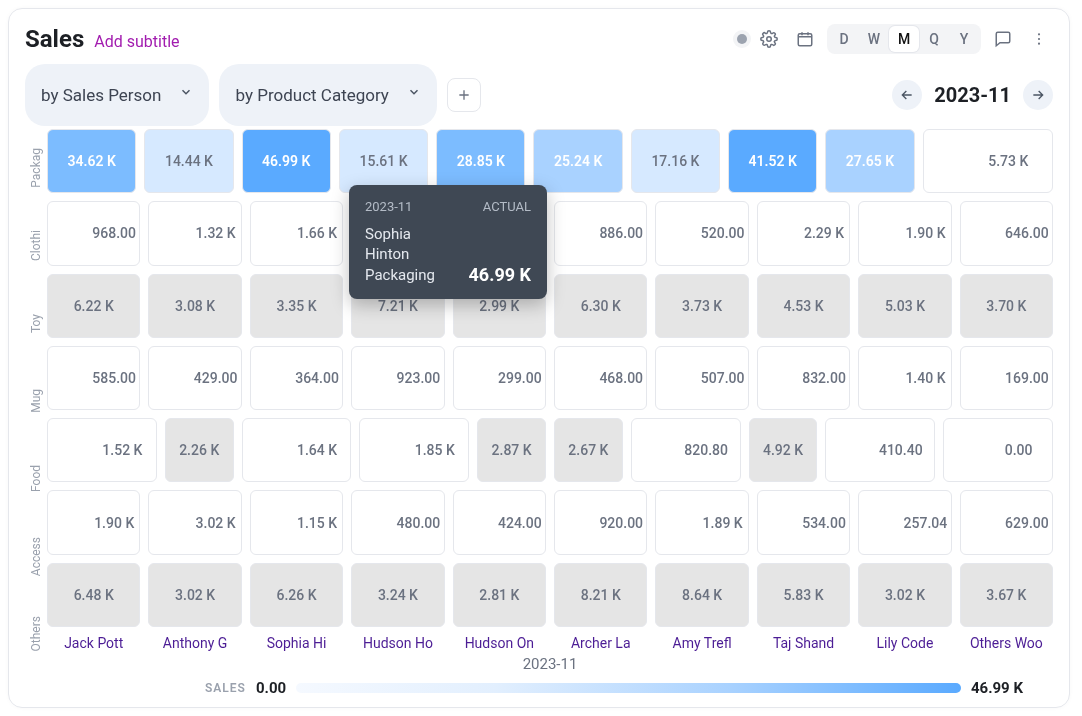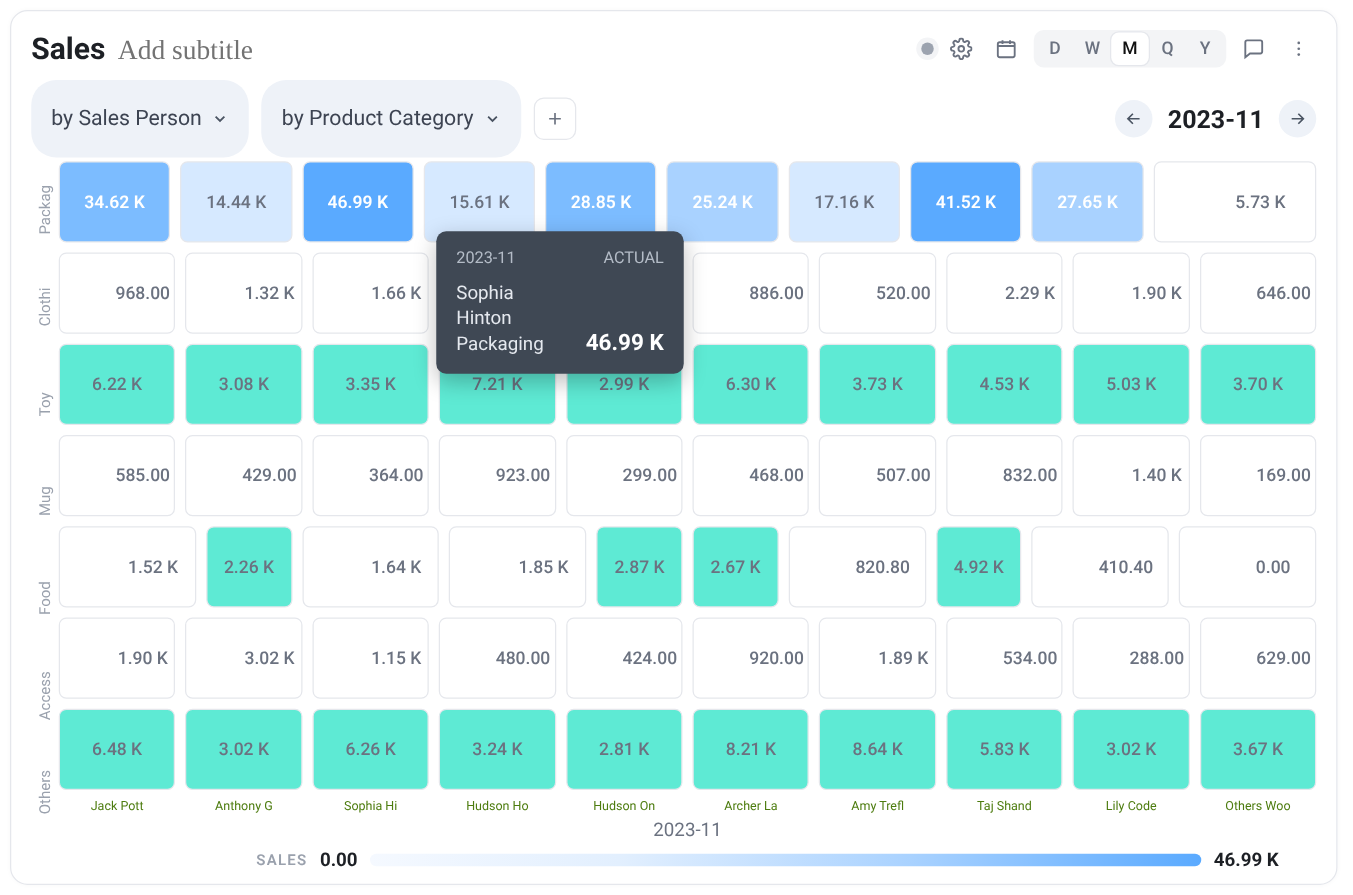--- a/index.html
+++ b/index.html
@@ -2,53 +2,53 @@
 <html><head>
 <meta charset="utf-8">
 <style>
   * { box-sizing: border-box; margin: 0; padding: 0; }
   body { font-family: -apple-system, BlinkMacSystemFont, "Segoe UI", Roboto, sans-serif; background: #fff; padding: 8px; }
   .card { width: 1062px; height: 700px; border: 1px solid #e5e7ec; border-radius: 14px; padding: 12px 16px 10px 16px; display: flex; flex-direction: column; box-shadow: 0 0 4px rgba(0,0,0,0.03); position: relative; }
 
   .header { display: flex; align-items: center; justify-content: space-between; height: 36px; }
   .title-wrap { display: flex; align-items: baseline; gap: 10px; }
   .title { font-size: 24px; font-weight: 700; color: #1d2025; }
-  .subtitle { font-size: 22px; color: #737373; font-family: Liberation Serif, serif; }
+  .subtitle { font-size: 16px; color: #a21caf; }
   .header-tools { display: flex; align-items: center; gap: 8px; }
   .icon-btn { width: 28px; height: 28px; display: flex; align-items: center; justify-content: center; color: #6b7280; border-radius: 6px; cursor: pointer; }
   .period-tabs { display: flex; align-items: center; background: #f3f4f6; border-radius: 8px; padding: 2px; gap: 0; }
   .period-tab { width: 30px; height: 26px; display:flex; align-items:center; justify-content:center; font-size:14px; color:#6b7280; font-weight:500; border-radius:6px; cursor:pointer; }
   .period-tab.active { background:#fff; color:#111; box-shadow: 0 0 0 1px #e5e7ec; }
   .status-dot { width:10px; height:10px; border-radius:50%; background:#9ca3af; box-shadow: 0 0 0 4px #f3f4f6; }
 
   .toolbar { display:flex; align-items:center; justify-content:space-between; margin-top:18px; height:40px; }
   .breakdowns { display:flex; gap:10px; align-items:center; }
-  .pill { background:#eef2f8; color:#3d4452; font-size:17px; padding:21px 16px; border-radius:20px; display:flex; align-items:center; gap:8px; cursor:pointer; }
+  .pill { background:#eef2f8; color:#3d4452; font-size:17px; padding:21px 16px; border-radius:20px; display:flex; align-items:flex-start; gap:18px; cursor:pointer; }
   .add-btn { width:34px; height:34px; border:1px solid #e5e7ec; border-radius:8px; display:flex; align-items:center; justify-content:center; color:#6b7280; cursor:pointer; font-size:18px; }
   .date-nav { display:flex; align-items:center; gap:12px; }
   .nav-btn { width:30px; height:30px; border-radius:50%; background:#eef2f8; display:flex; align-items:center; justify-content:center; color:#4b5563; cursor:pointer; }
   .date-label { font-size:20px; font-weight:700; color:#1d2025; }
 
   .grid-wrap { flex:1; display:flex; margin-top:14px; min-height:0; }
   .y-axis { display:flex; flex-direction:column; width:22px; }
   .y-label { flex:1; display:flex; align-items:center; justify-content:center; }
   .y-label span { writing-mode: vertical-rl; transform: rotate(180deg); font-size:12px; color:#9aa1ad; }
   .grid-main { flex:1; display:flex; flex-direction:column; }
   .grid-rows { flex:1; display:flex; flex-direction:column; gap:8px; }
   .grid-row { flex:1; display:flex; gap:8px; }
   .cell { flex:1; border:1px solid #e5e7ec; border-radius:6px; display:flex; align-items:center; justify-content:center; font-size:14px; font-weight:500; color:#6b7280; }
-  .cell.shade1 { background:#5eead4; }
+  .cell.shade1 { background:#e5e5e5; }
   .cell.shade2 { background:#d6e9ff; }
   .cell.shade3 { background:#a9d2ff; color:#fff; font-weight:600; }
   .cell.shade4 { background:#7cbcff; color:#fff; font-weight:600; }
   .cell.shade5 { background:#5aaaff; color:#fff; font-weight:600; }
   .cell.plain { background:#fff;padding-left:41px; }
 
   .x-axis { display:flex; gap:8px; margin-top:8px; }
-  .x-label { flex:1; text-align:center; font-size:10px; color:#4d7c0f; }
+  .x-label { flex:1; text-align:center; font-size:14px; color:#4c1d95; }
   .period-lbl { text-align:center; font-size:15px; color:#6b7280; margin-top:4px; }
 
   .legend { display:flex; align-items:center; gap:10px; margin-top:6px; padding-left:180px; padding-right:30px; }
   .legend-label { font-size:12px; letter-spacing:1px; color:#9aa1ad; font-weight:600; }
   .legend-min, .legend-max { font-size:15px; font-weight:700; color:#1d2025; }
   .legend-bar { flex:1; height:10px; border-radius:5px; background: linear-gradient(to right, #f5f9ff 0%, #e2effe 30%, #a9d2ff 65%, #5aaaff 100%); }
 
   .tooltip { position:absolute; left:340px; top:176px; width:198px; background:#3f4854; color:#d7dce3; border-radius:8px; padding:14px 16px; box-shadow:0 6px 18px rgba(0,0,0,0.25); z-index:10; }
   .tt-top { display:flex; justify-content:space-between; font-size:13px; color:#b4bcc7; margin-bottom:10px; }
   .tt-body { display:flex; justify-content:flex-start; align-items:flex-end; gap:10px; }
@@ -226,21 +226,21 @@
           </div>
           <div class="grid-row">
             <div class="cell plain">1.90 K</div>
             <div class="cell plain">3.02 K</div>
             <div class="cell plain">1.15 K</div>
             <div class="cell plain">480.00</div>
             <div class="cell plain">424.00</div>
             <div class="cell plain">920.00</div>
             <div class="cell plain">1.89 K</div>
             <div class="cell plain">534.00</div>
-            <div class="cell plain">288.00</div>
+            <div class="cell plain">257.04</div>
             <div class="cell plain">629.00</div>
           </div>
           <div class="grid-row">
             <div class="cell shade1">6.48 K</div>
             <div class="cell shade1">3.02 K</div>
             <div class="cell shade1">6.26 K</div>
             <div class="cell shade1">3.24 K</div>
             <div class="cell shade1">2.81 K</div>
             <div class="cell shade1">8.21 K</div>
             <div class="cell shade1">8.64 K</div>

